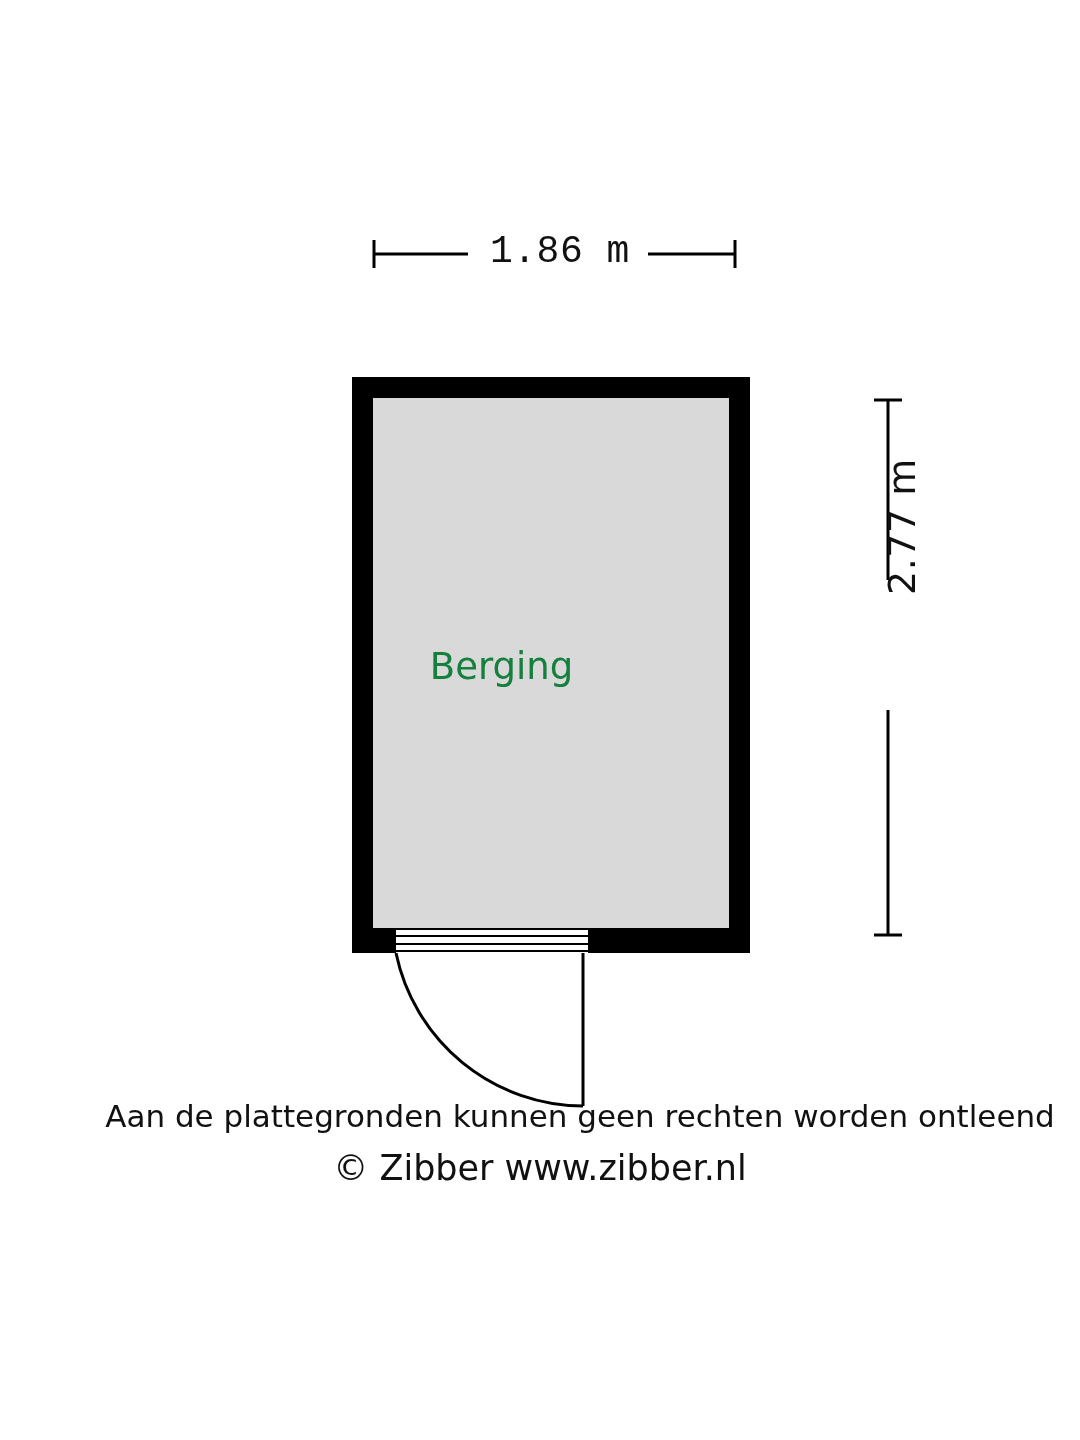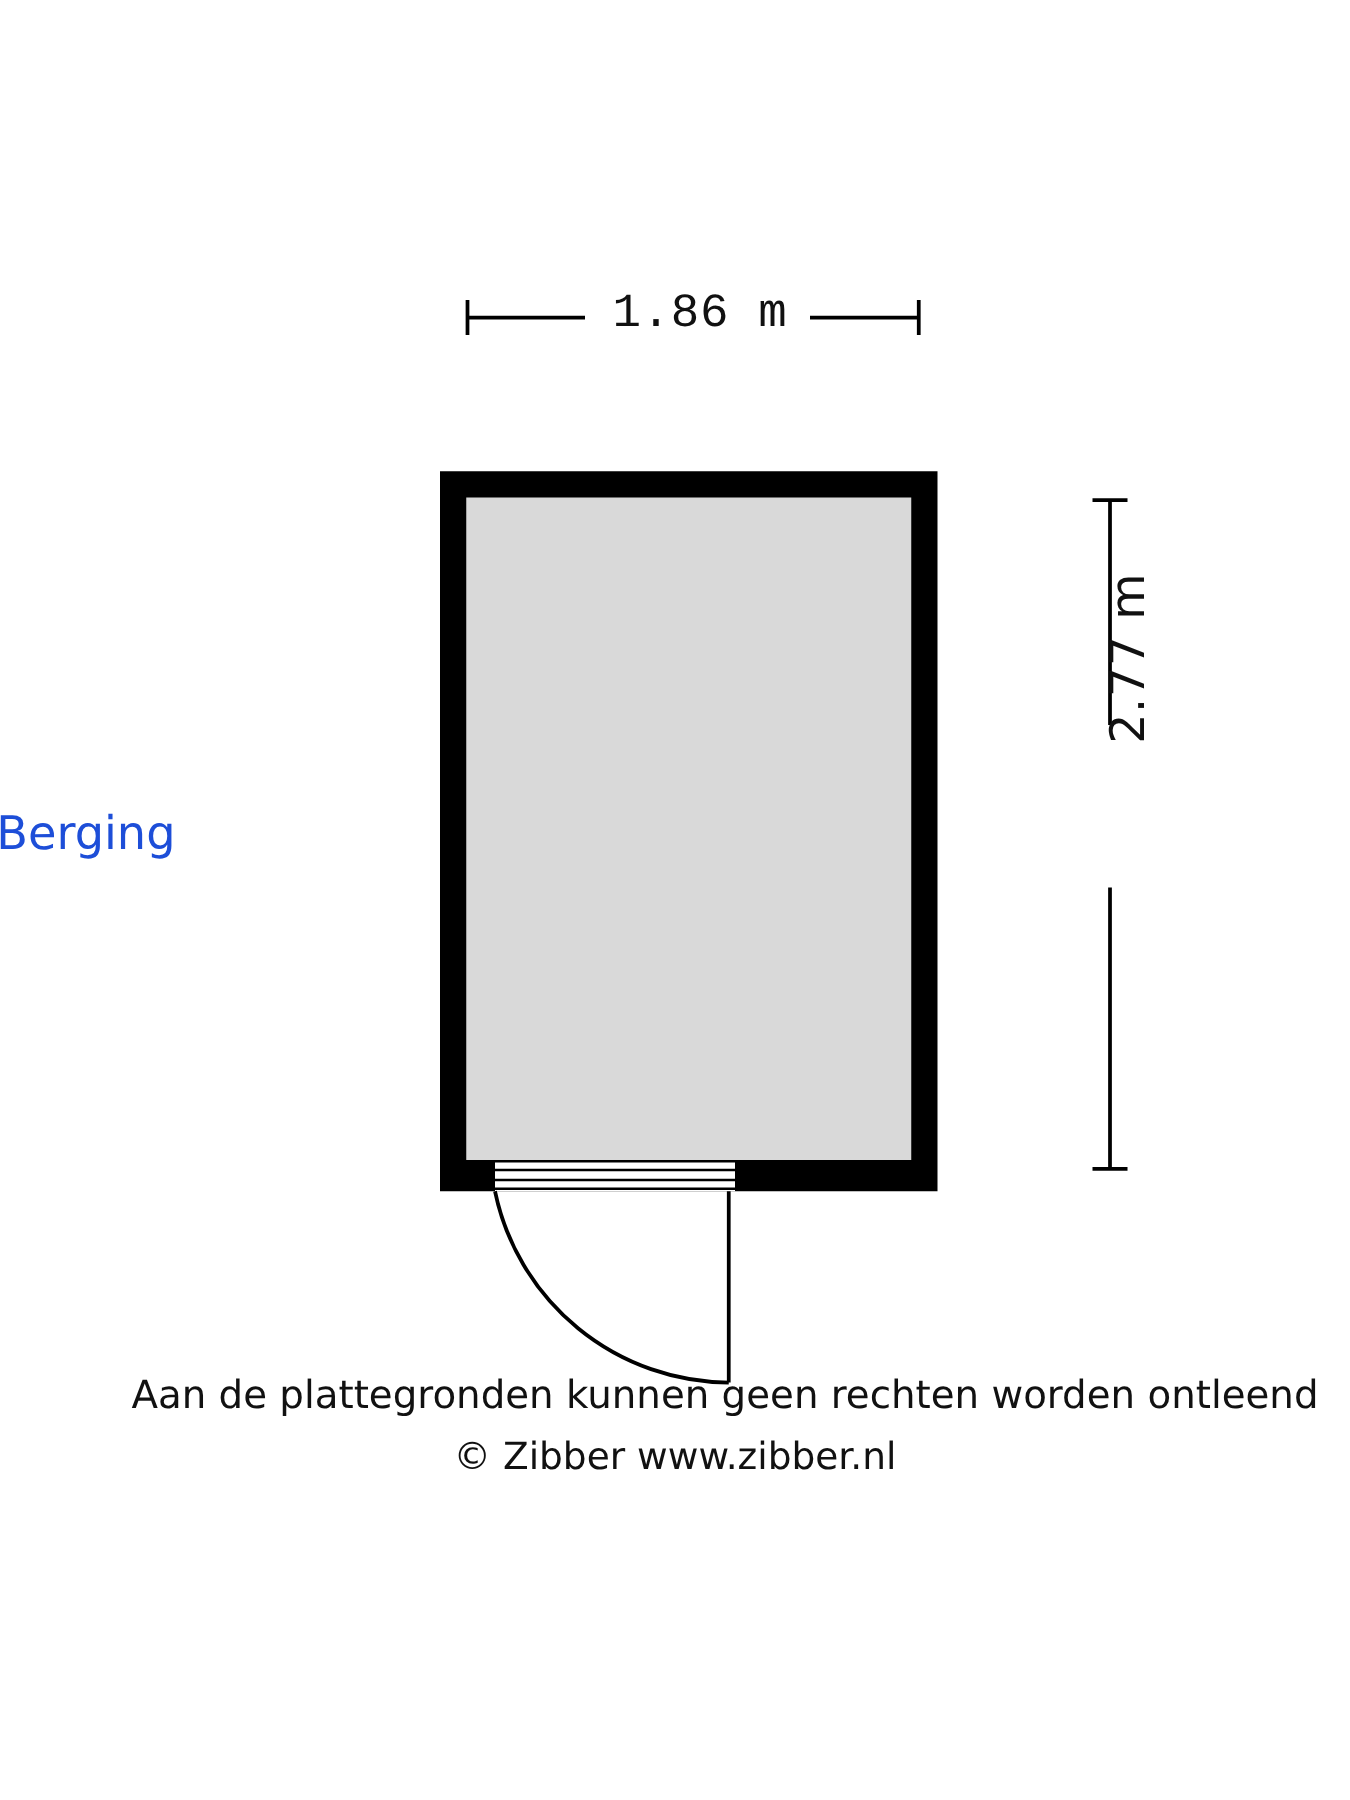--- a/index.html
+++ b/index.html
@@ -43,44 +43,44 @@
     top: 595px;
     transform: rotate(-90deg);
     transform-origin: left top;
   }
 
   #room-label {
     position: absolute;
     left: 0;
     top: 645px;
     width: 1009px;
-    text-align: left;
+    text-align: center;
     font-size: 37px;
-    color: #1d4ed8;
+    color: #15803d;
   }
   #room-label span {
     position: relative;
     left: -3px;
   }
 
   .disclaimer {
     position: absolute;
     width: 1080px;
     text-align: center;
     color: #111111;
     white-space: nowrap;
   }
   #disclaimer-line1 {
     top: 1098px;
     font-size: 31px;
     margin-left: 40px;
   }
   #disclaimer-line2 {
     top: 1148px;
-    font-size: 30px;
+    font-size: 35px;
   }
 </style>
 </head>
 <body>
 
 <svg id="floorplan" viewBox="0 0 1080 1440" xmlns="http://www.w3.org/2000/svg">
 
   <g>
     <line x1="374" y1="254" x2="468" y2="254" stroke="#000000" stroke-width="3"></line>
     <line x1="648" y1="254" x2="735" y2="254" stroke="#000000" stroke-width="3"></line>

